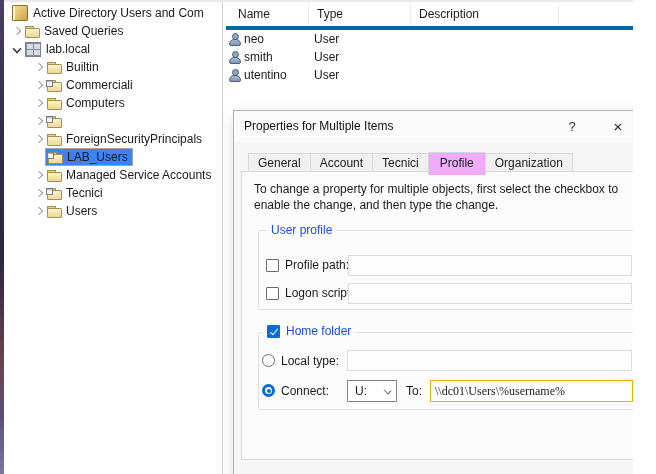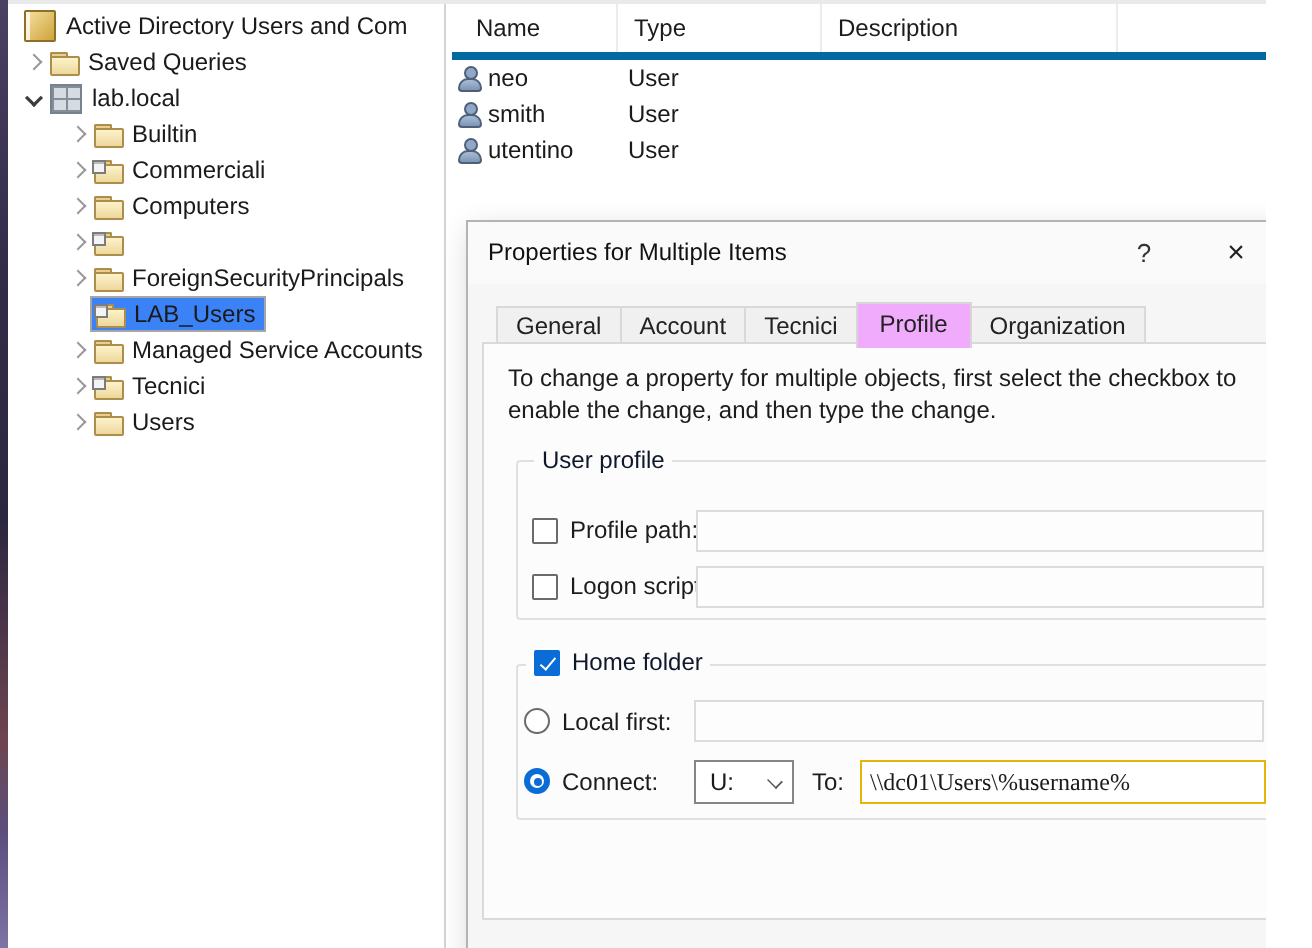--- a/index.html
+++ b/index.html
@@ -67,33 +67,33 @@
   
   .dialog{position:absolute;left:229px;top:108px;width:417px;height:380px;background:#f6f6f6;
      border:1px solid #b3b3b3;box-shadow:2px 5px 14px rgba(0,0,0,.18);box-sizing:border-box;}
   .titlebar{position:absolute;left:0;top:0;right:0;height:31px;background:#fafafa;}
   .title-text{line-height:31px;padding-left:10px;color:#111;}
   .win-btn{position:absolute;top:0;width:34px;height:31px;text-align:center;line-height:31px;
      font-size:13px;color:#333;cursor:default;}
   .win-btn.help{right:60px;}
   .win-btn.close{right:14px;font-size:15px;color:#222;}
 
-  .tabstrip{position:absolute;left:14px;top:41px;height:20px;display:flex;align-items:flex-end;z-index:3;}
+  .tabstrip{position:absolute;left:14px;top:41px;height:20px;display:flex;align-items:center;z-index:3;}
   .tab{height:19px;line-height:19px;padding:0 9px;background:#f0f0f0;border:1px solid #d9d9d9;
      border-left:none;color:#222;box-sizing:border-box;}
   .tab:first-child{border-left:1px solid #d9d9d9;}
   .tab.active{background:#f0abfc;height:23px;line-height:21px;margin-bottom:-2px;position:relative;
      border:1px solid #d6d6d6;border-bottom:none;margin-left:-1px;padding:0 11px;z-index:4;}
 
   .page{position:absolute;left:7px;top:60px;width:403px;height:287px;background:#fcfcfc;
      border:1px solid #dadada;z-index:2;}
   .instruction{position:absolute;left:12px;top:9px;width:385px;line-height:16px;color:#1c1c1c;}
 
   .group{position:absolute;border:1px solid #e0e0e0;border-radius:2px;}
-  .group-label{position:absolute;top:-8px;left:8px;background:#fcfcfc;padding:0 4px;color:#0f172a;}
+  .group-label{position:absolute;top:-8px;left:8px;background:#fcfcfc;padding:0 4px;color:#1d4ed8;}
   .group-label.with-cb{display:flex;align-items:center;gap:6px;left:4px;top:-9px;}
   .group.user-profile{left:16px;top:58px;width:382px;height:78px;}
   .group.home-folder{left:16px;top:160px;width:382px;height:76px;}
 
   .cb{width:13px;height:13px;border:1px solid #6b6b6b;background:#fff;border-radius:1px;
      position:absolute;box-sizing:border-box;}
   .cb.inline{position:relative;flex:0 0 auto;}
   .cb.checked{background:#0a6cd6;border-color:#0a6cd6;}
   .cb.checked::after{content:"";position:absolute;left:4px;top:1px;width:3px;height:7px;
      border-right:1.6px solid #fff;border-bottom:1.6px solid #fff;transform:rotate(40deg);}
@@ -252,21 +252,21 @@
           <span class="flabel" style="left:26px;top:55px;">Logon script:</span>
           <input class="field dim" style="left: 89px; top: 52px; width: 284px;" value="">
         </div>
 
         <div class="group home-folder">
           <span class="group-label with-cb">
             <span class="cb inline checked"></span>
             <span>Home folder</span>
           </span>
           <span class="rb" style="left:3px;top:21px;"></span>
-          <span class="flabel" style="left:22px;top:21px;">Local first:</span>
+          <span class="flabel" style="left:22px;top:21px;">Local type:</span>
           <input class="field dim" style="left: 88px; top: 17px; width: 285px;" value="">
 
           <span class="rb selected" style="left:3px;top:51px;"></span>
           <span class="flabel" style="left:22px;top:51px;">Connect:</span>
           <div class="select" style="left:88px;top:47px;">
             <span class="sel-text">U:</span>
             <span class="sel-chev"></span>
           </div>
           <span class="flabel" style="left:147px;top:51px;">To:</span>
           <input class="field enabled" style="left: 171px; top: 47px; width: 203px; height: 22px;" value="\\dc01\Users\%username%">

